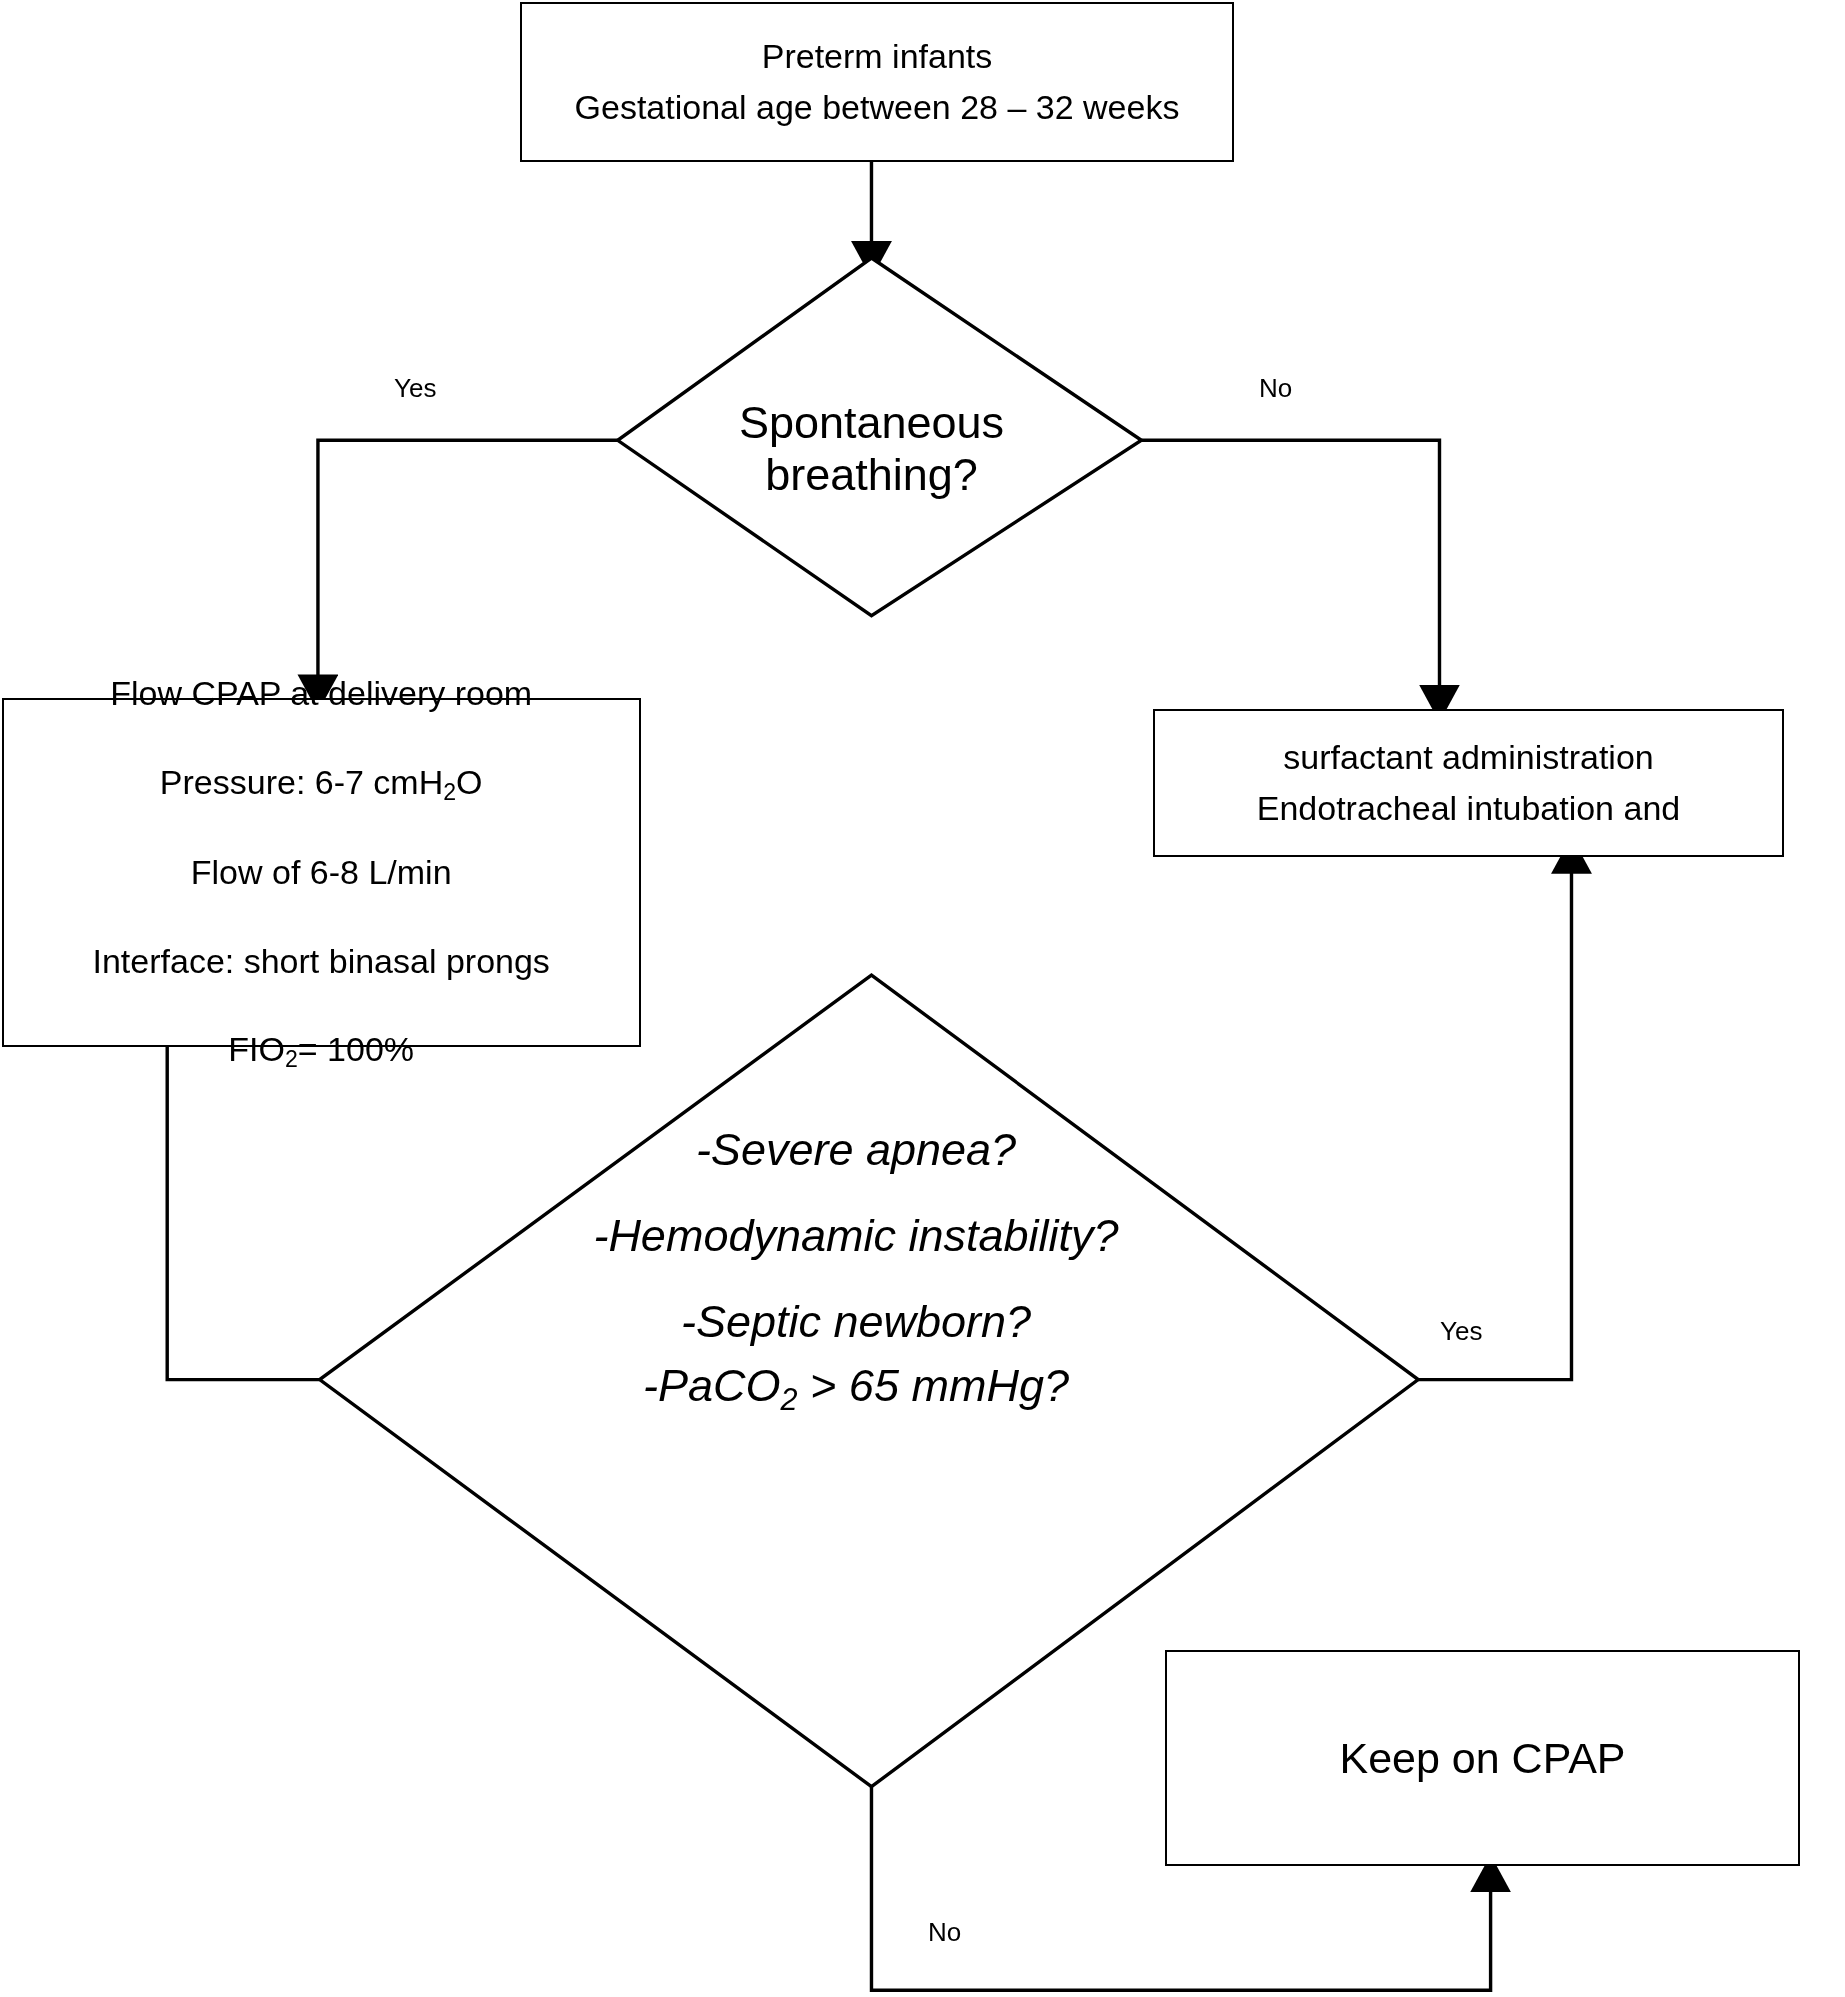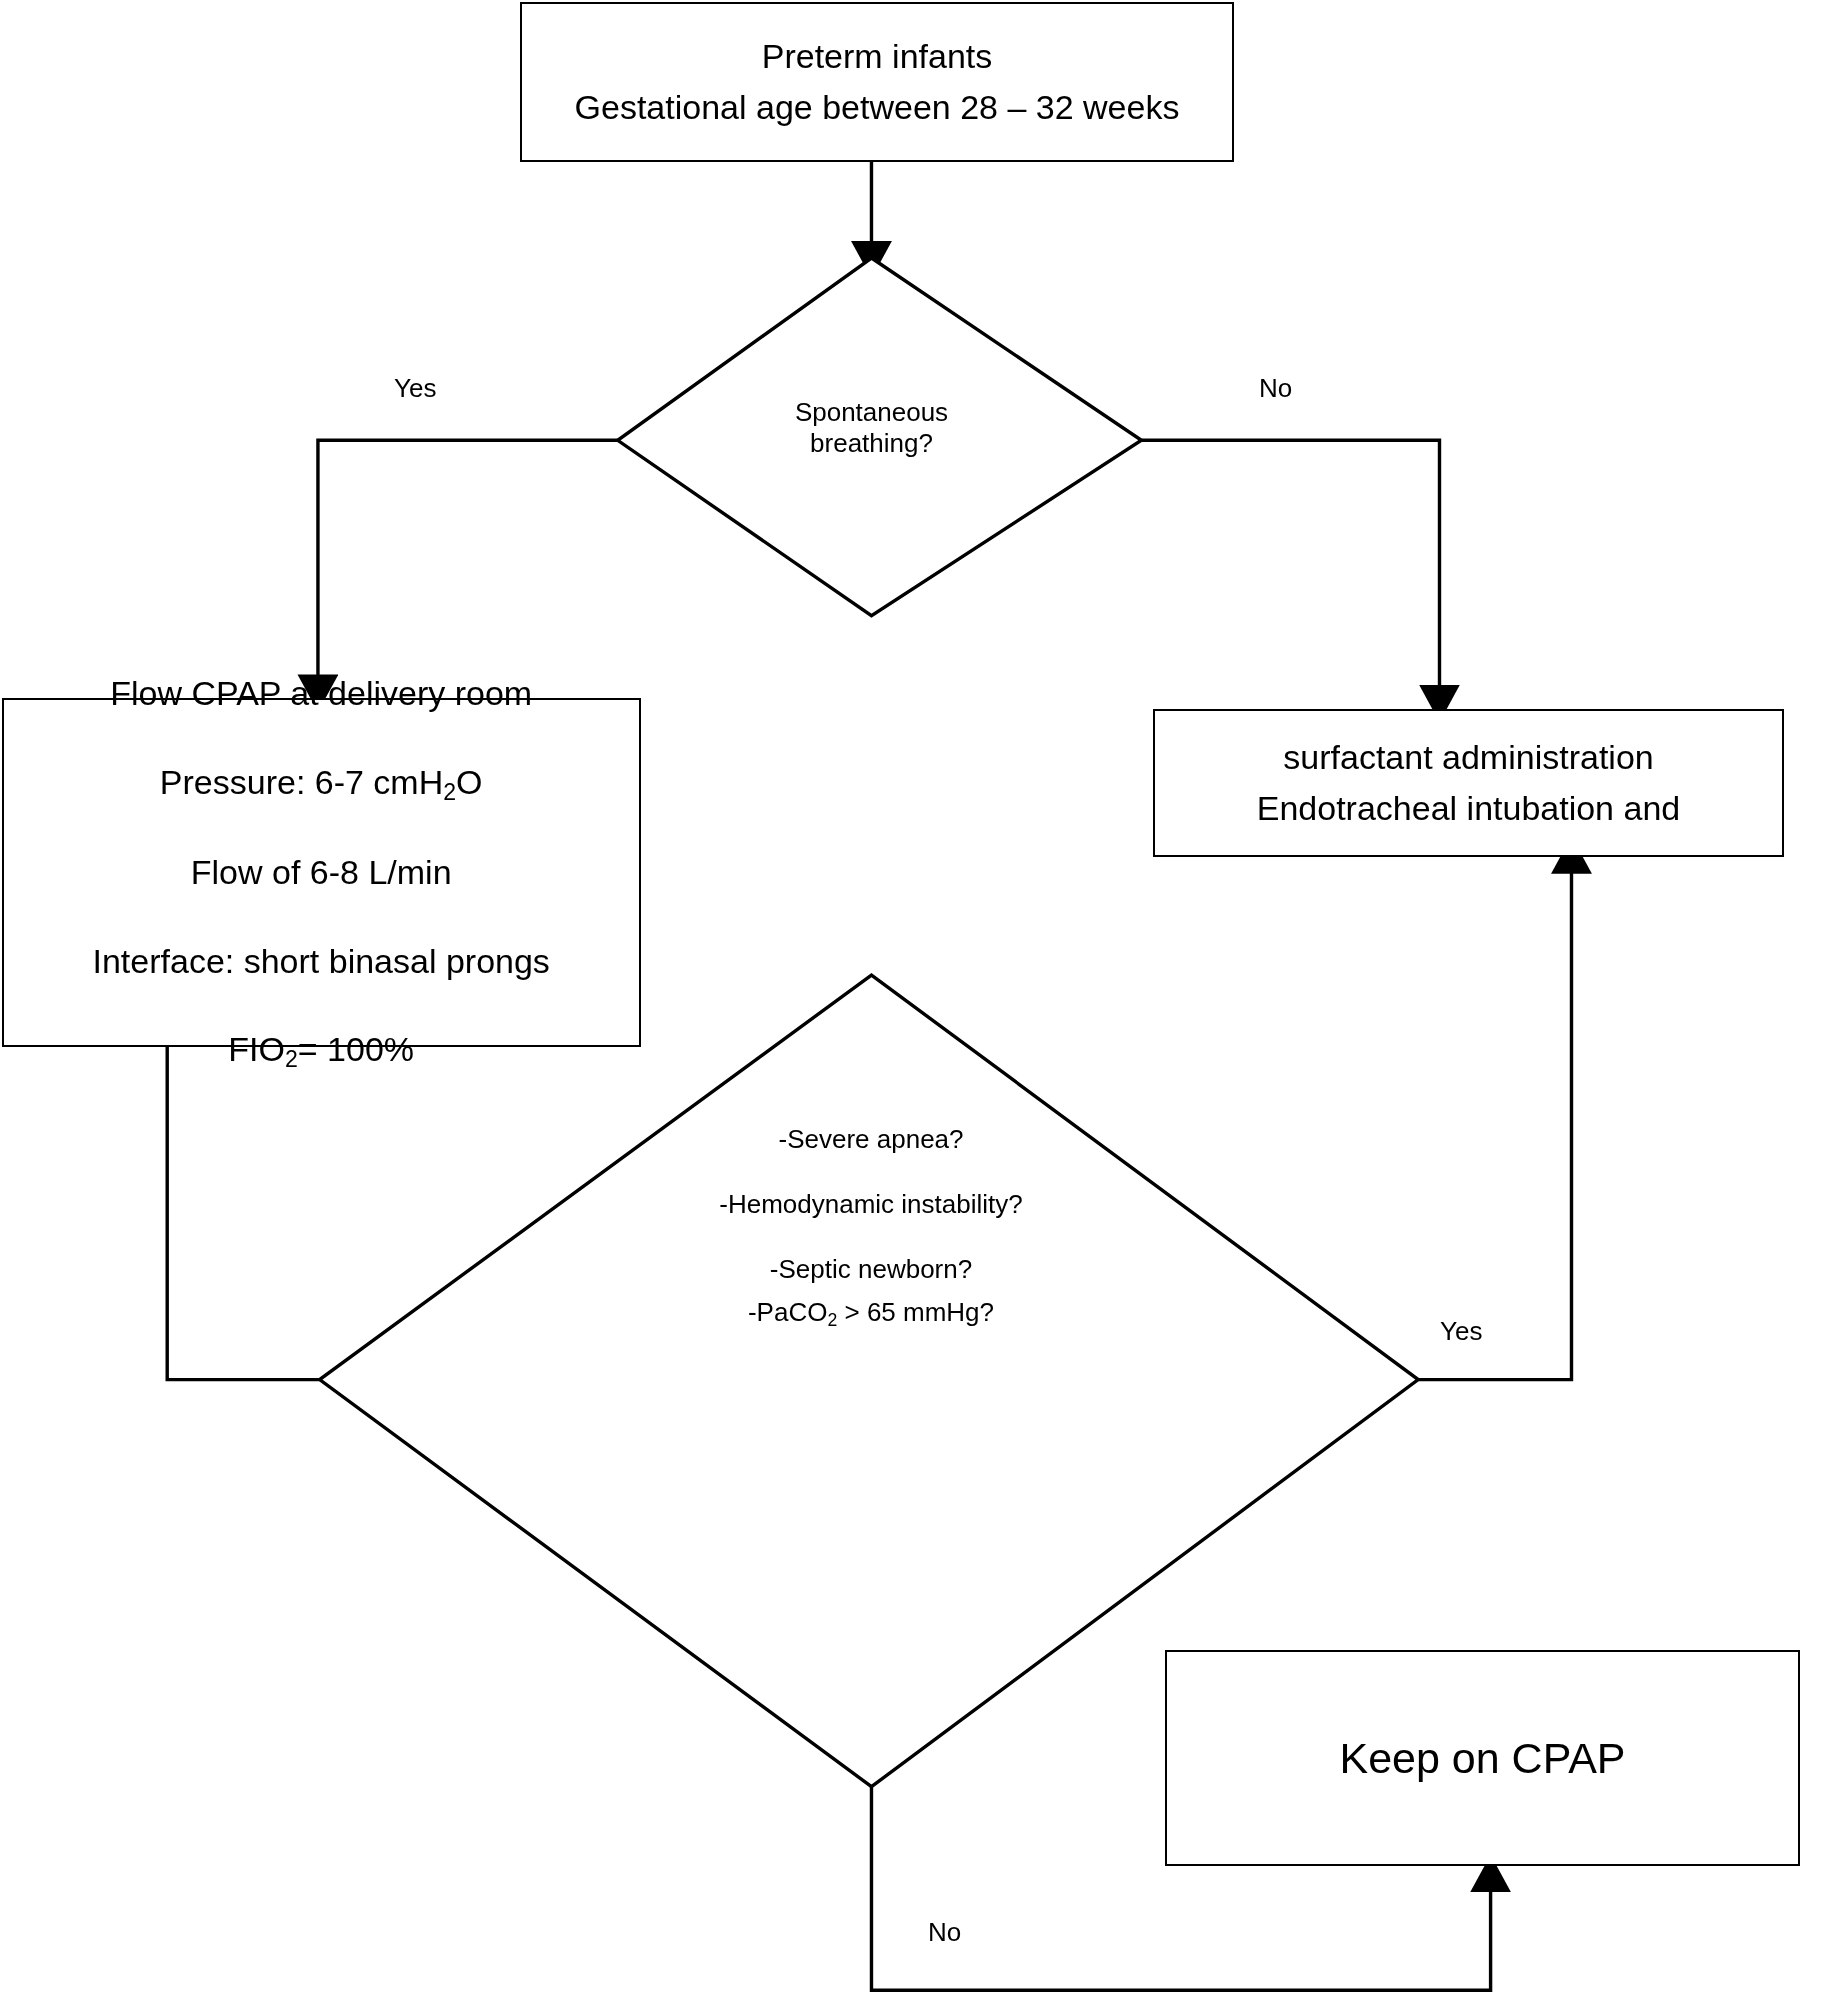--- a/index.html
+++ b/index.html
@@ -6,21 +6,21 @@
   #stage{position:relative;width:1846px;height:1997px;background:#ffffff;
          font-family:"Liberation Sans","DejaVu Sans",sans-serif;color:#000;}
   svg.edges{position:absolute;left:0;top:0;width:1846px;height:1997px;overflow:visible;}
   .node{position:absolute;box-sizing:border-box;display:flex;align-items:center;
         justify-content:center;text-align:center;}
   .procbox{border:2.6px solid #000;background:#fff;}
   .nodetext{width:100%;padding:0 20px;box-sizing:border-box;line-height:1.5;}
   .t40{font-size:34px;}
   .t39{font-size:43px;}
   .edgelabel{position:absolute;font-size:26px;white-space:nowrap;}
-  .diamondtext{position:absolute;text-align:center;font-size:26px;white-space:nowrap;}
+  .diamondtext{position:absolute;text-align:center;font-size:45px;white-space:nowrap;}
   sub{font-size:0.68em;vertical-align:-0.28em;}
   .ln{line-height:1.6;}
   .sp{margin-top:34px;}
 </style>
 </head>
 <body>
 
 <div id="stage">
 
   <svg class="edges" viewBox="0 0 2167 2345" xmlns="http://www.w3.org/2000/svg">
@@ -76,21 +76,21 @@
     </div>
   </div>
 
   <div class="node procbox" style="left:1153px;top:709px;width:631px;height:148px;">
     <div class="nodetext t40">
       <div>surfactant administration</div>
       <div>Endotracheal intubation and</div>
     </div>
   </div>
 
-  <div class="diamondtext" style="left:360px;top:1124px;width:1022px;">
+  <div class="diamondtext" style="left:345px;top:1124px;width:1022px;font-style:italic;">
     <div>-Severe apnea?</div>
     <div class="sp">-Hemodynamic instability?</div>
     <div class="sp">-Septic newborn?</div>
     <div style="margin-top:12px;">
       <span>-PaCO</span><sub>2</sub><span> &gt; 65 mmHg?</span>
     </div>
   </div>
 
   <div class="edgelabel" style="left:1440px;top:1316px;">Yes</div>
   <div class="edgelabel" style="left:928px;top:1917px;">No</div>

